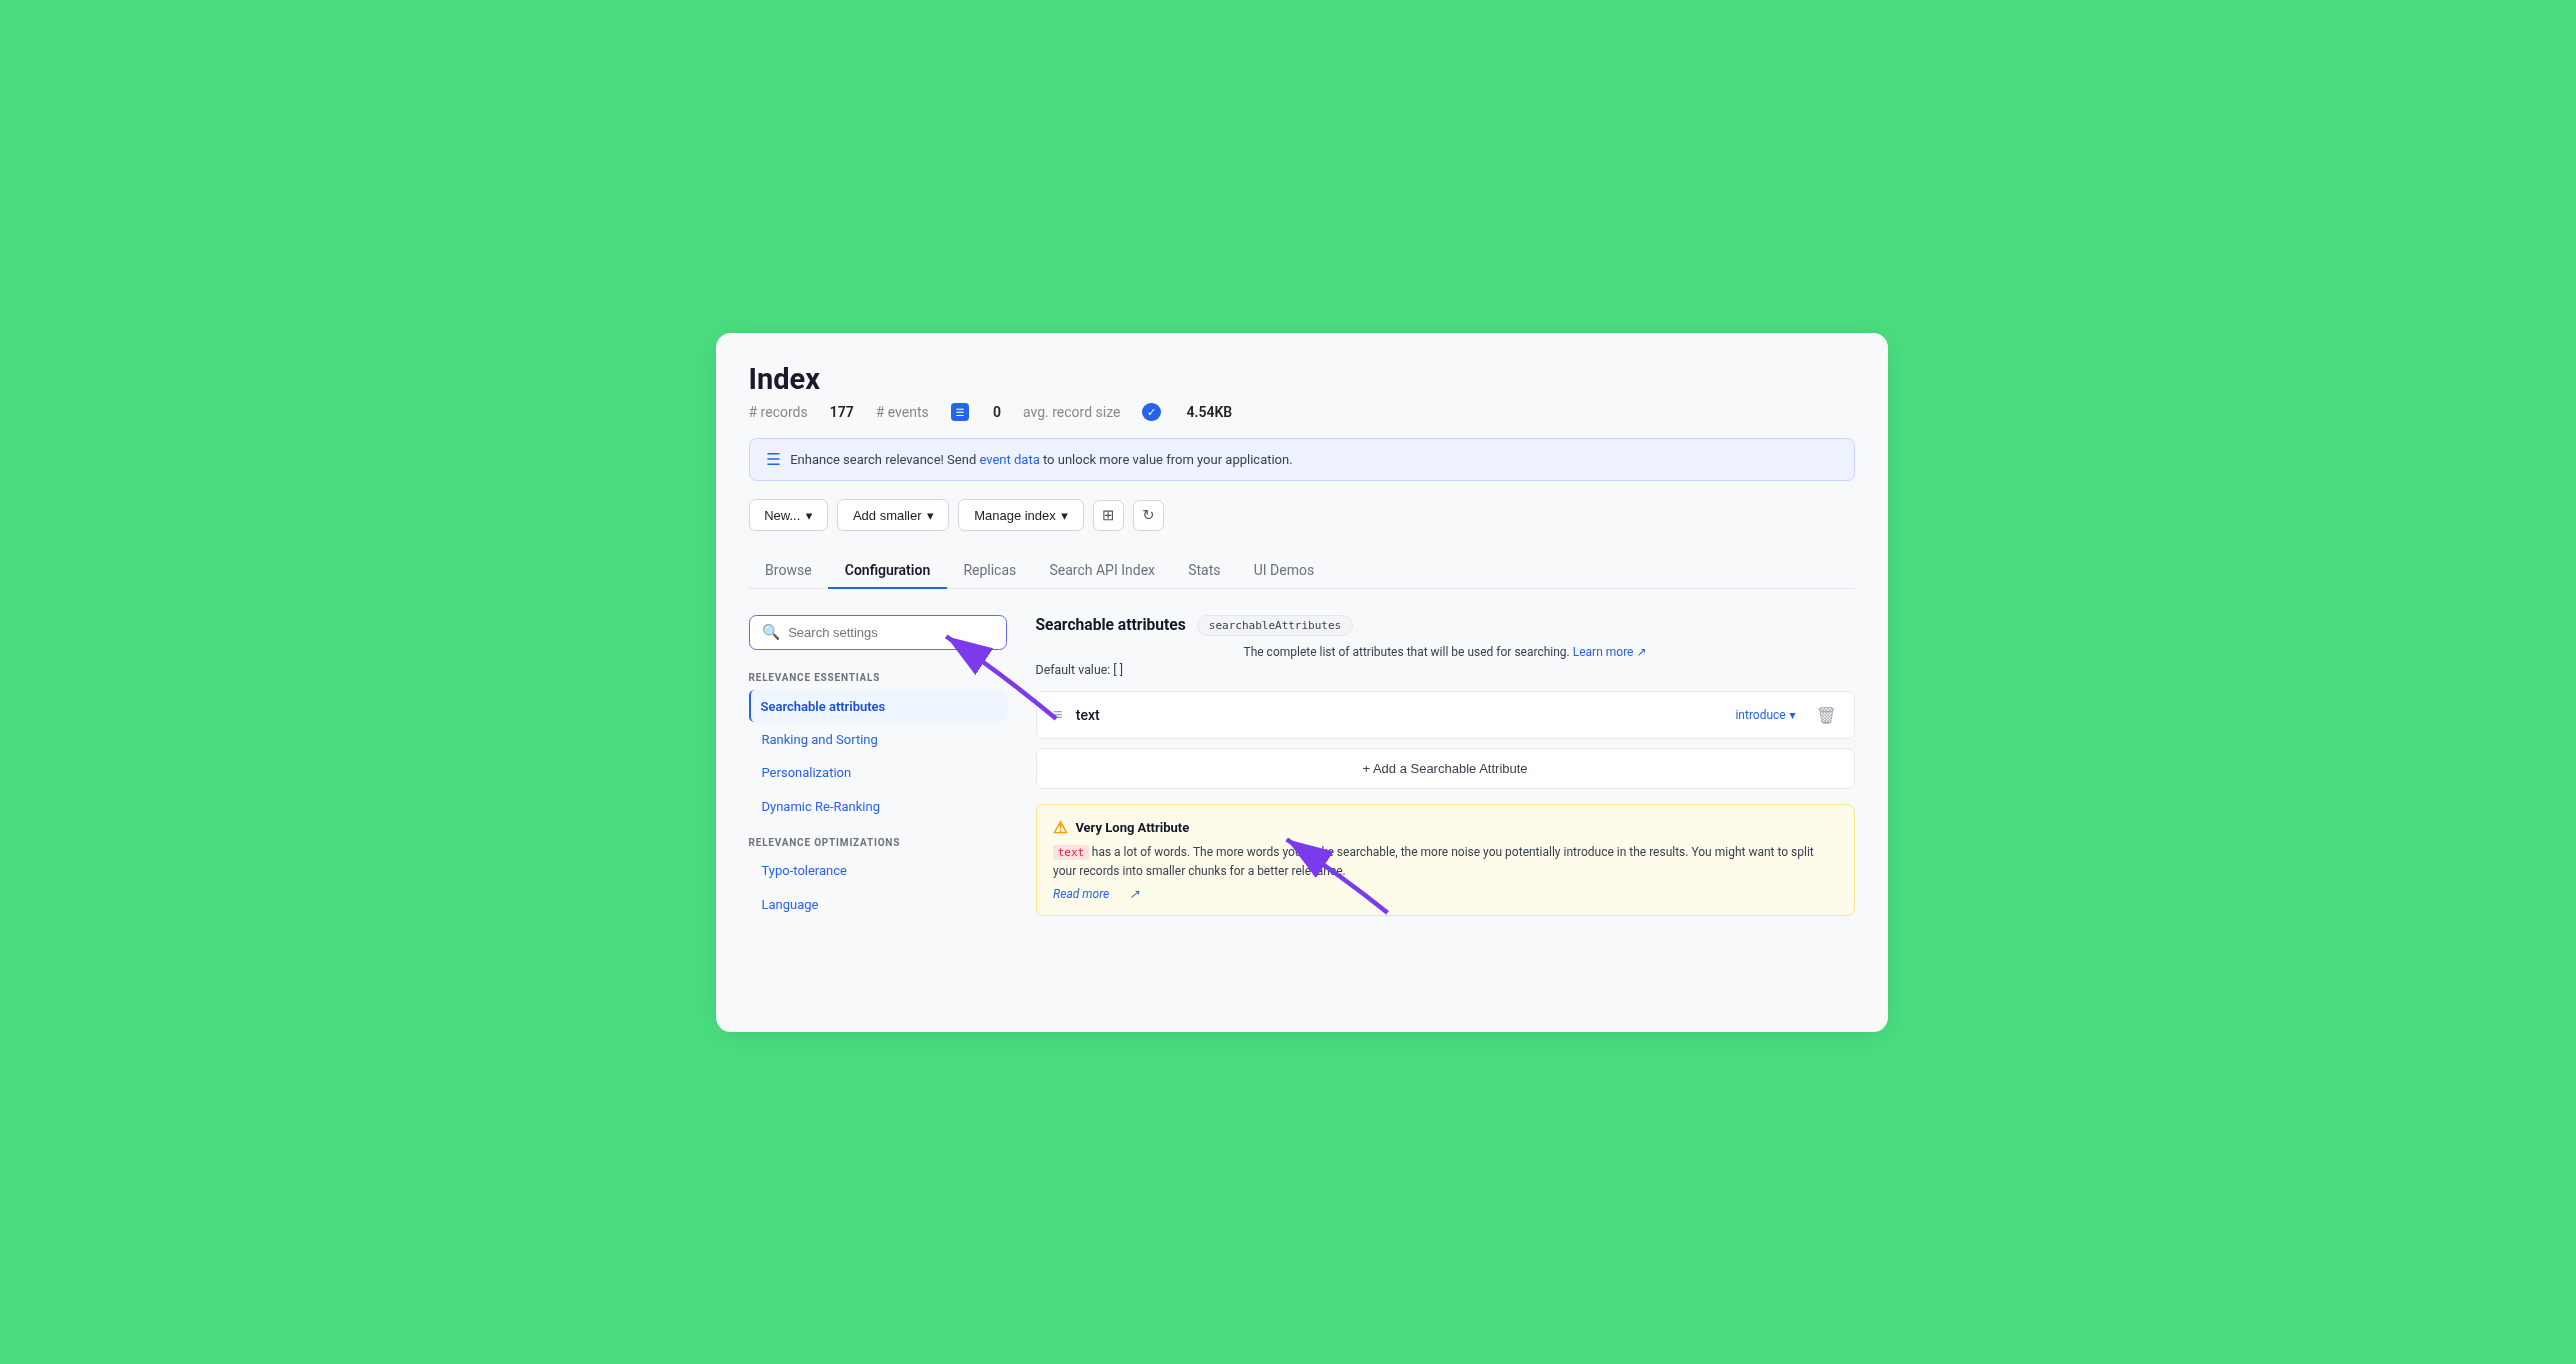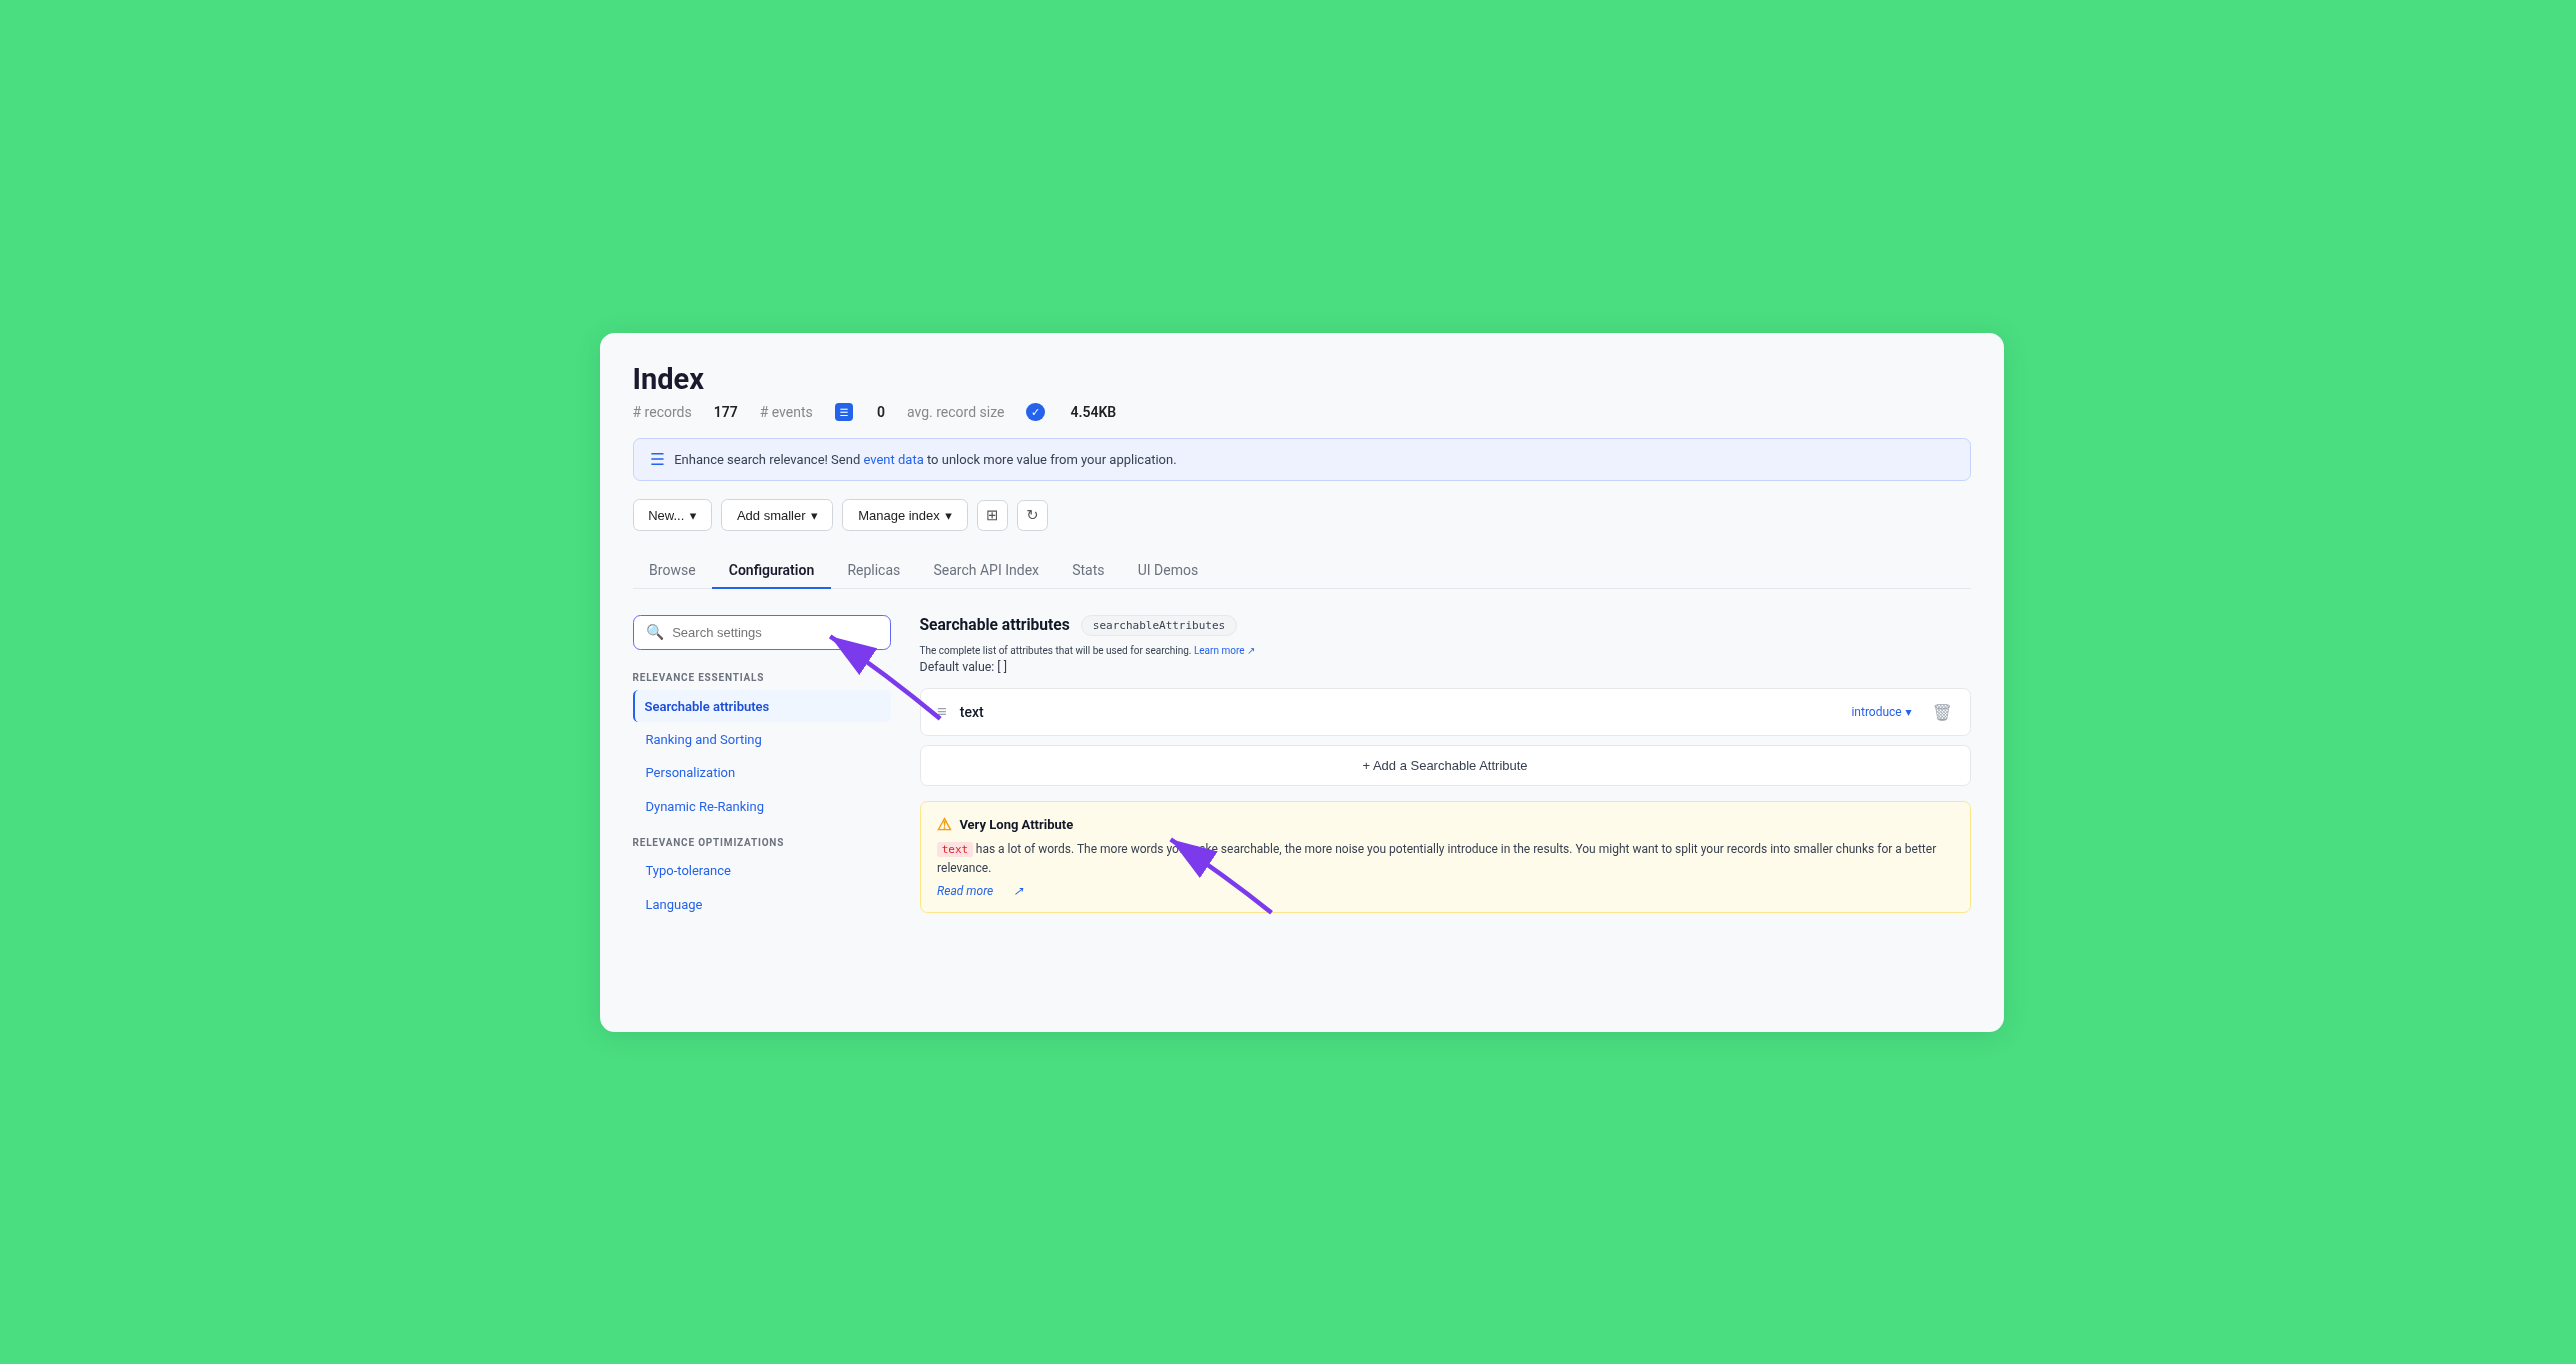--- a/index.html
+++ b/index.html
@@ -7,21 +7,21 @@
       background: #4ade80;
       display: flex;
       justify-content: center;
       align-items: center;
       min-height: 100vh;
       font-family: -apple-system, BlinkMacSystemFont, 'Segoe UI', Roboto, sans-serif;
     }
     .container {
       background: #f8f9fa;
       border-radius: 14.7px;
-      width: 1404px;
+      width: 1172px;
       min-height: 699px;
       padding: 29px 33px;
       box-shadow: 0 3.7px 29px rgba(0,0,0,0.10);
       position: relative;
       margin-left: 27px;
     }
     .page-title {
       font-size: 29px;
       font-weight: 700;
       color: #1a1a2e;
@@ -198,23 +198,24 @@
     .badge {
       background: #f3f4f6;
       border: 0.9px solid #e5e7eb;
       border-radius: 18.4px;
       padding: 2.8px 11px;
       font-size: 11px;
       color: #374151;
       font-family: monospace;
     }
     .section-desc {
-      font-size: 10px;
+      font-size: 12px;
       color: #374151;
       margin-bottom: 2.8px;
+      text-align: center;
     }
     .section-desc a { color: #2563eb; text-decoration: none; }
     .default-value {
       font-size: 12.4px;
       color: #374151;
       margin-bottom: 14.7px;
     }
     .attribute-row {
       display: flex;
       align-items: center;

